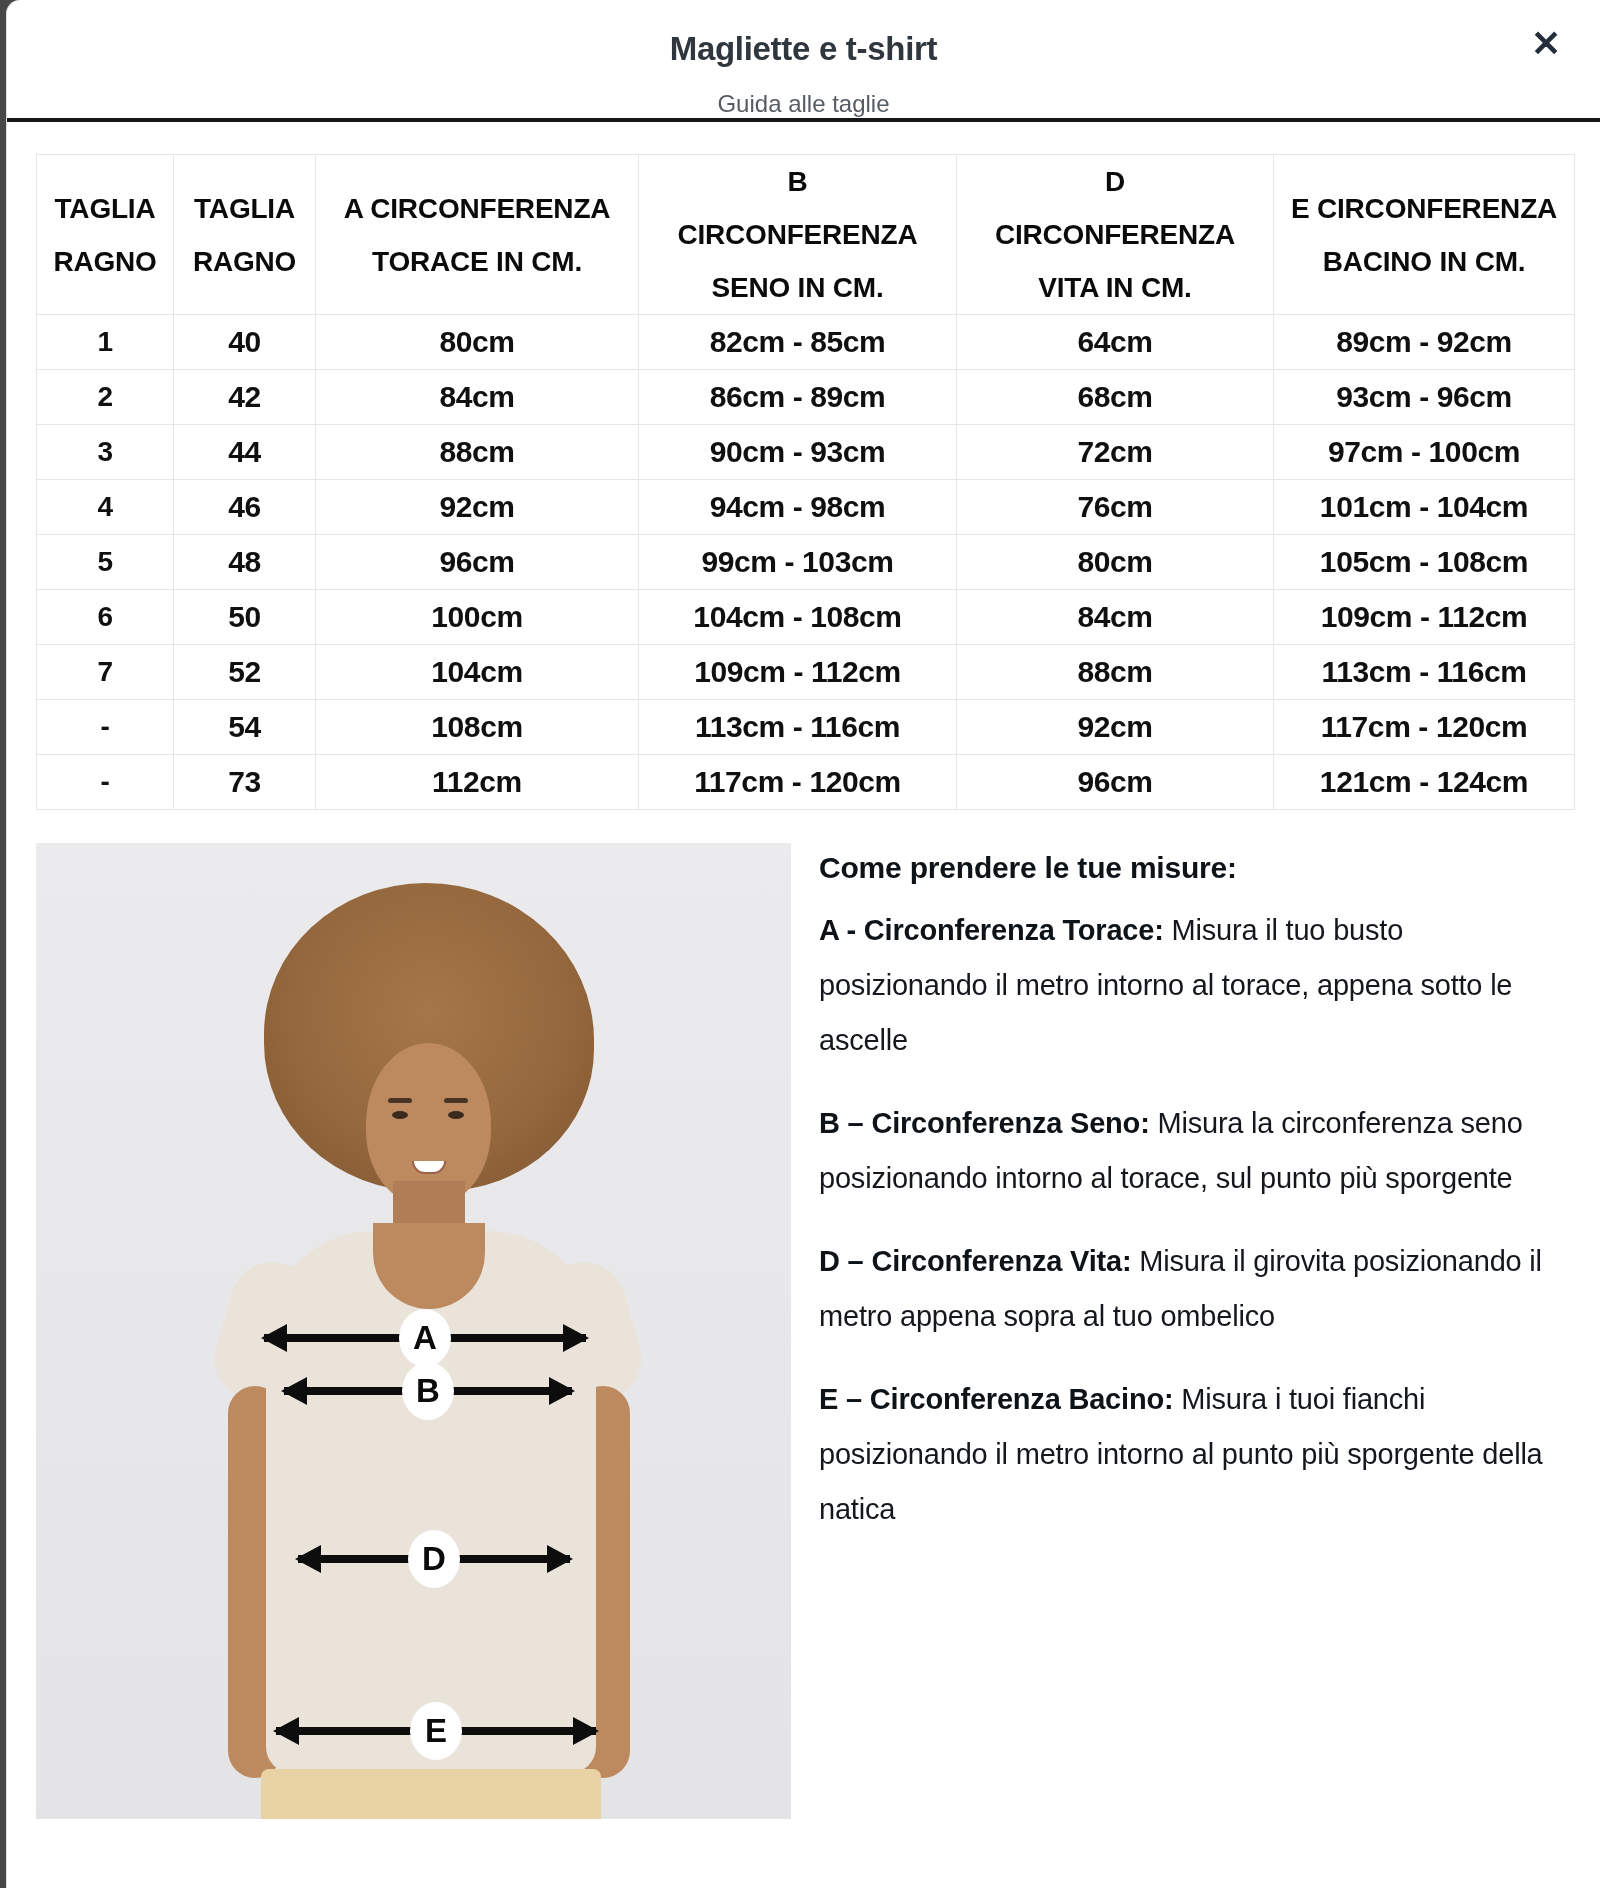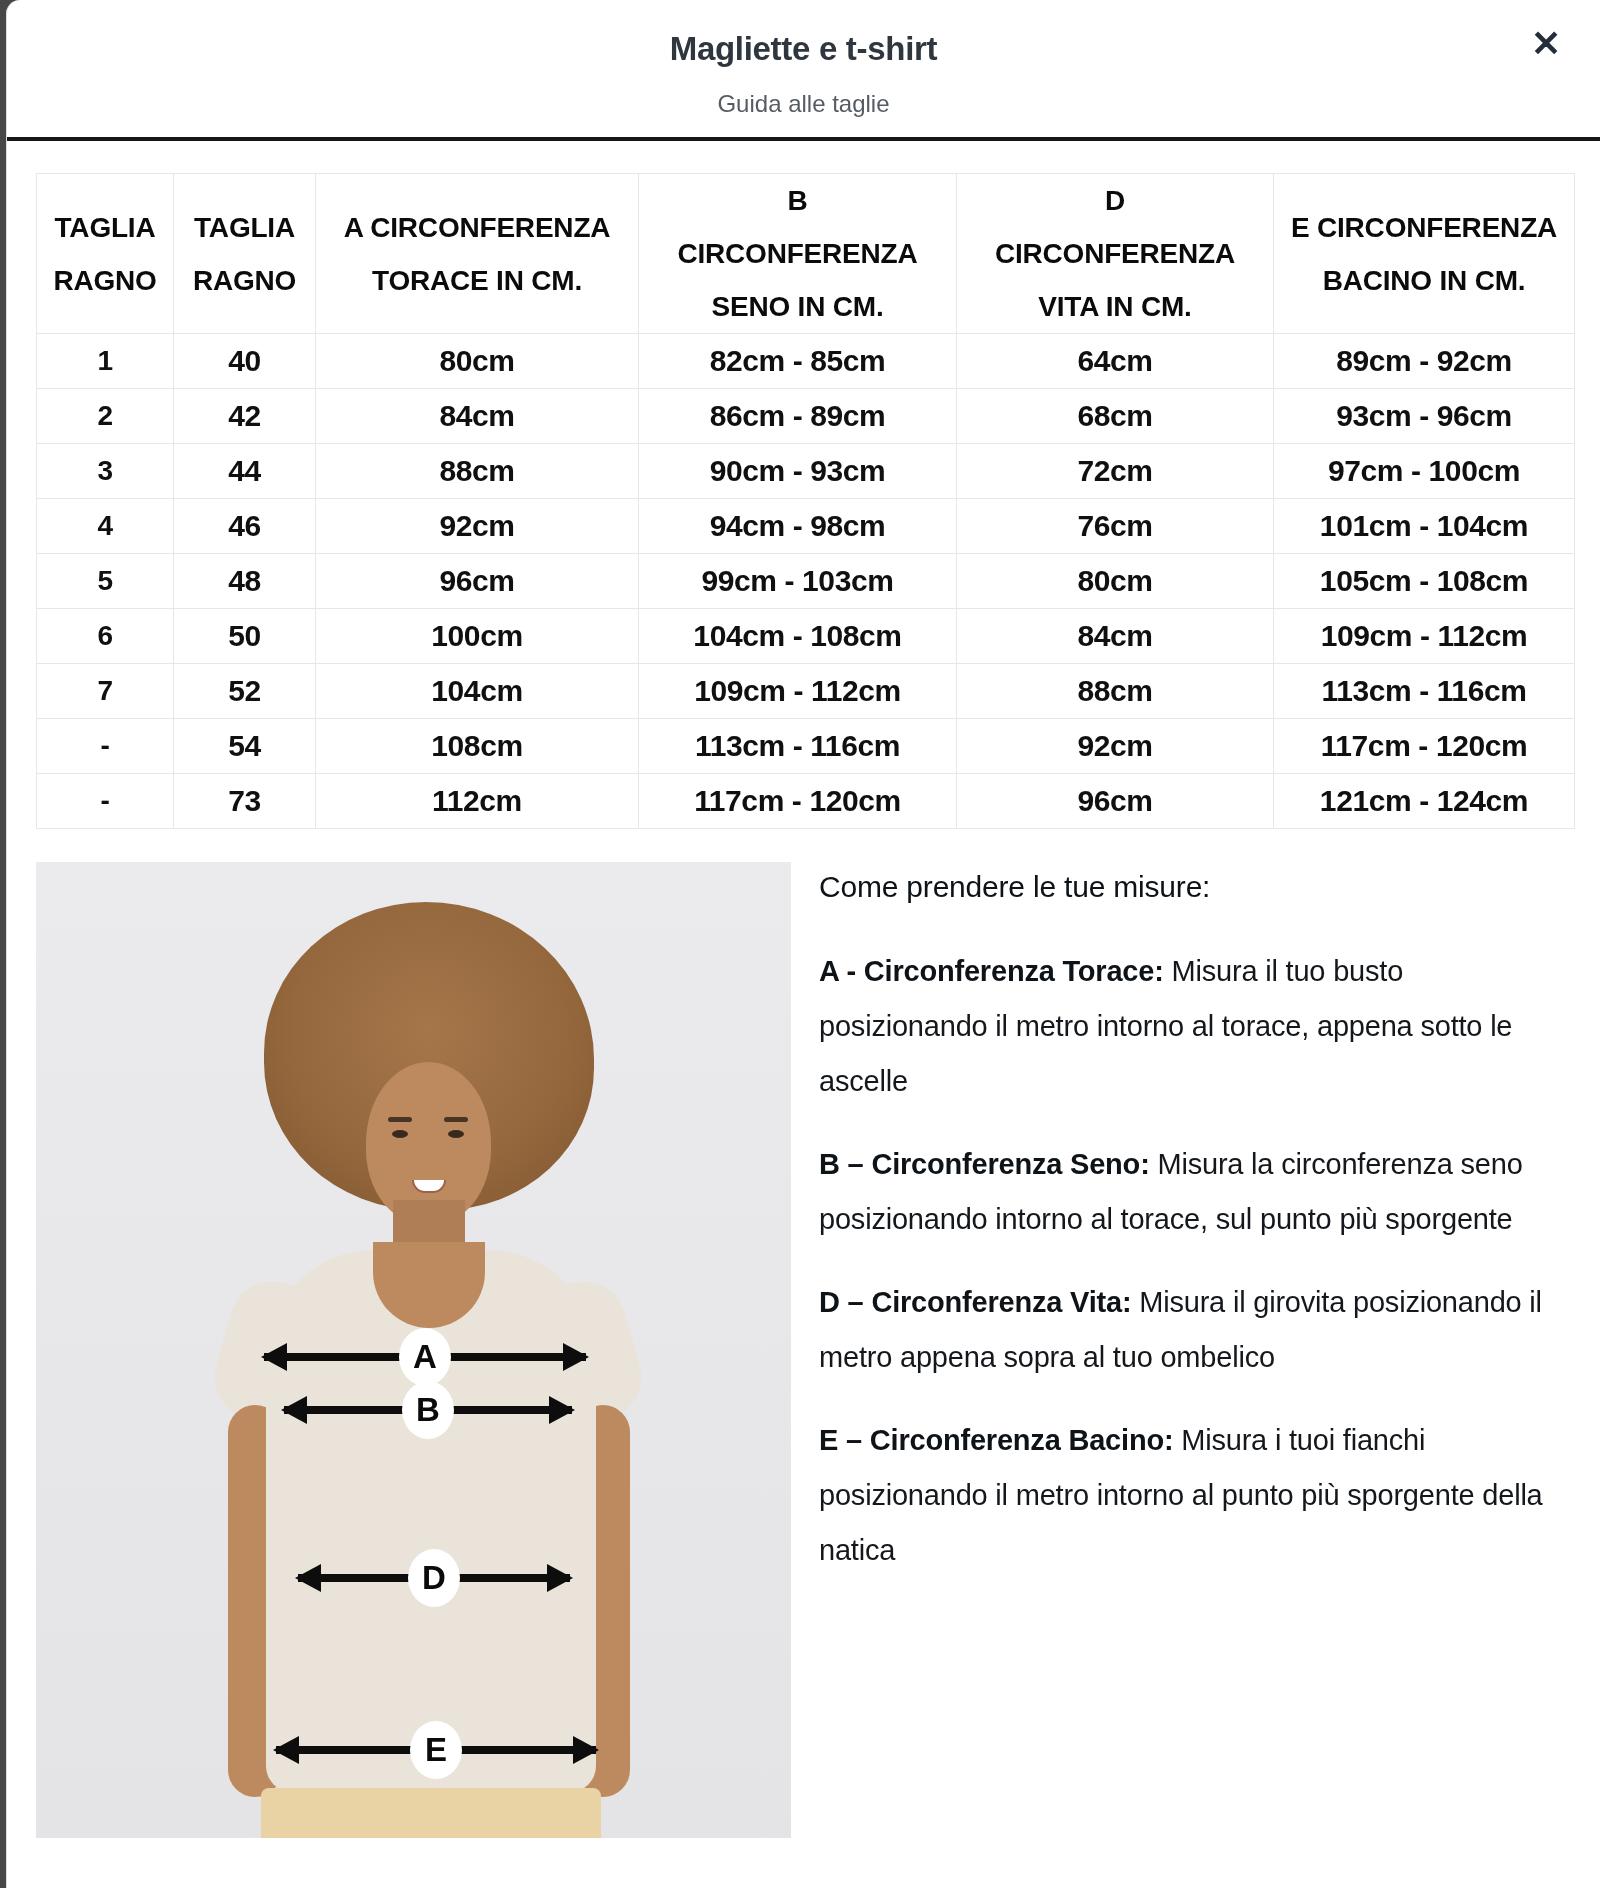--- a/index.html
+++ b/index.html
@@ -14,21 +14,21 @@
     background:var(--page-edge);
     font-family:"Liberation Sans","DejaVu Sans",sans-serif;
     color:var(--text);
     overflow:hidden;
   }
   .modal{
     position:absolute;left:6px;top:0;width:1594px;height:1888px;
     background:#fff;border-top-left-radius:14px;border-left:1px solid #dcdcdc;
   }
   
-  .modal-header{position:relative;height:141px;border-bottom:4px solid var(--divider);text-align:center}
+  .modal-header{position:relative;height:122px;border-bottom:4px solid var(--divider);text-align:center}
   .modal-title{padding-top:30px;font-size:33px;font-weight:bold;letter-spacing:-0.3px;color:var(--title)}
   .modal-subtitle{margin-top:22px;font-size:24px;color:var(--subtitle)}
   .close-btn{
     position:absolute;top:18px;right:28px;width:52px;height:52px;border:none;background:none;
     font-size:36px;font-weight:bold;color:#242e3a;cursor:pointer;line-height:52px;text-align:center;
   }
   
   .size-table{
     margin:32px 26px 0 29px;width:1538px;border-collapse:collapse;table-layout:fixed;
   }
@@ -72,21 +72,21 @@
   .measure-arrow .badge{
     left:50%;top:50%;transform:translate(-50%,-50%);width:52px;height:58px;background:#fff;border-radius:50%;
     display:flex;align-items:center;justify-content:center;font-size:33px;font-weight:800;color:#0b0b0b;
   }
   #arrow-a{left:228px;top:491px;width:322px}
   #arrow-b{left:248px;top:544px;width:288px}
   #arrow-d{left:262px;top:712px;width:272px}
   #arrow-e{left:240px;top:884px;width:320px}
   
   .instructions{flex:1;padding-top:8px;max-width:778px}
-  .instructions-heading{font-size:30px;font-weight:400;letter-spacing:-0.2px;margin-bottom:40px;color:#0e1318}
+  .instructions-heading{font-size:30px;font-weight:700;letter-spacing:-0.2px;margin-bottom:18px;color:#0e1318}
   .instruction-item{font-size:29px;line-height:55px;margin-bottom:28px;color:#14181c;letter-spacing:-0.2px}
   .instruction-item b{font-weight:800;color:#0e1318}
 </style>
 </head>
 <body>
 
 <div class="modal">
 
   <div class="modal-header">
     <div class="modal-title">Magliette e t-shirt</div>

